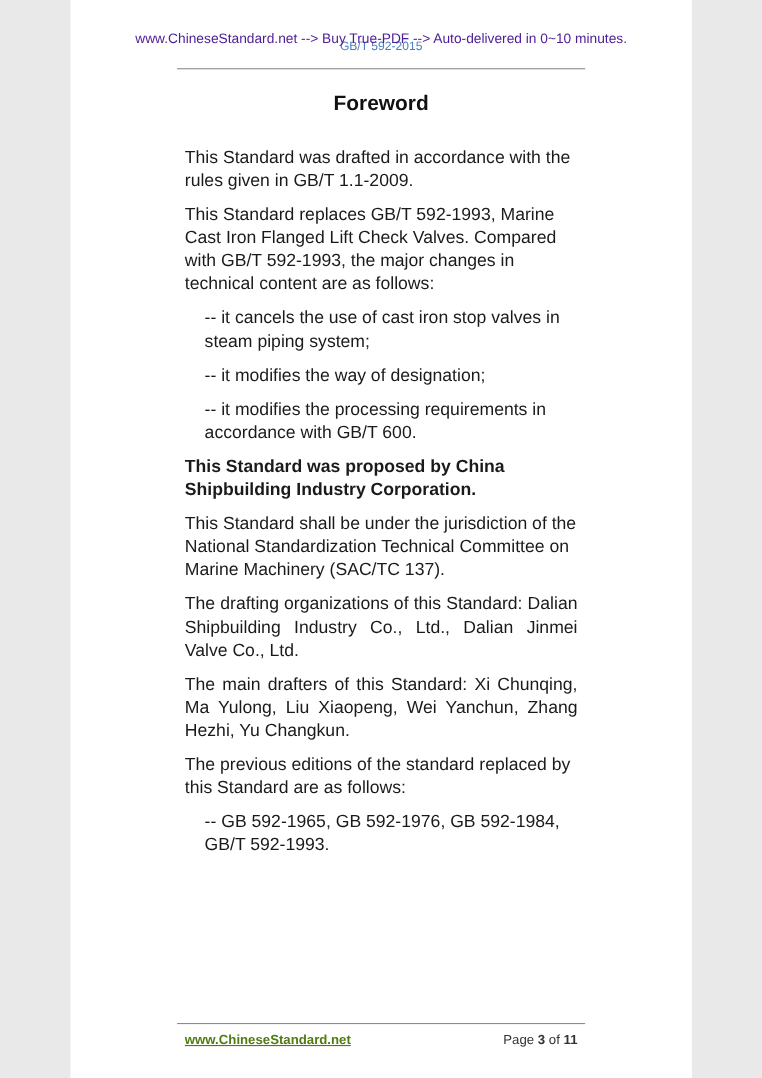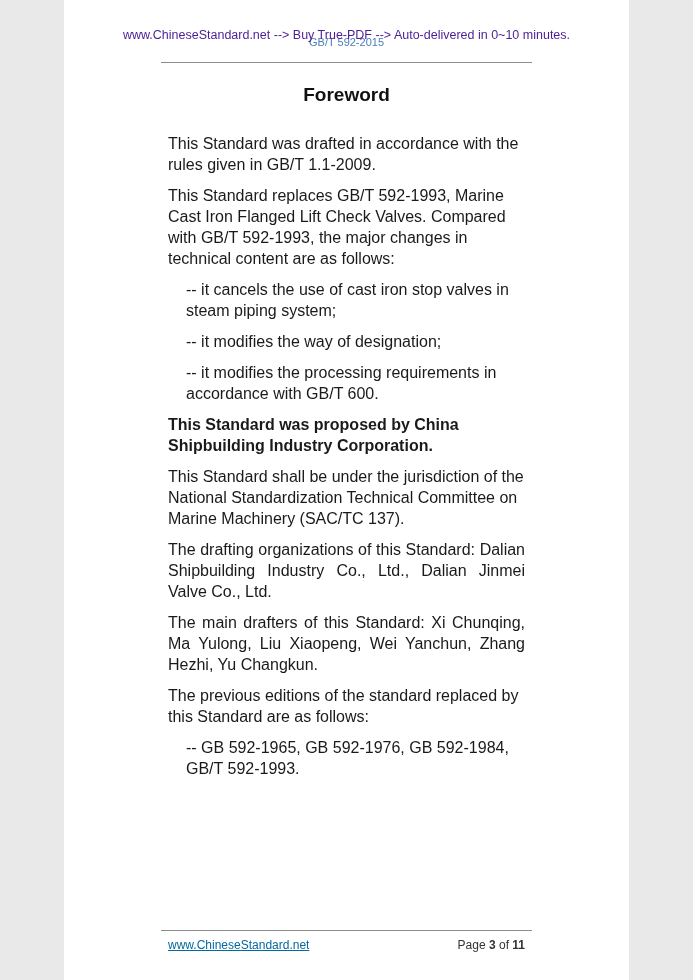--- a/index.html
+++ b/index.html
@@ -76,23 +76,24 @@
   }
   .footer {
     position: absolute;
     top: 938px; left: 104px; right: 104px;
     display: flex;
     justify-content: space-between;
     align-items: baseline;
     font-size: 12px;
   }
   .footer-link {
-    color: #0369a1;
+    color: #4d7c0f;
     text-decoration: underline;
     cursor: pointer;
+    font-weight: bold;
   }
   .page-info { color: #333333; }
   .page-info .num { font-weight: bold; }
 </style>
 </head>
 <body>
 
 <div class="page">
 
   <div class="standard-code">GB/T 592-2015</div>

